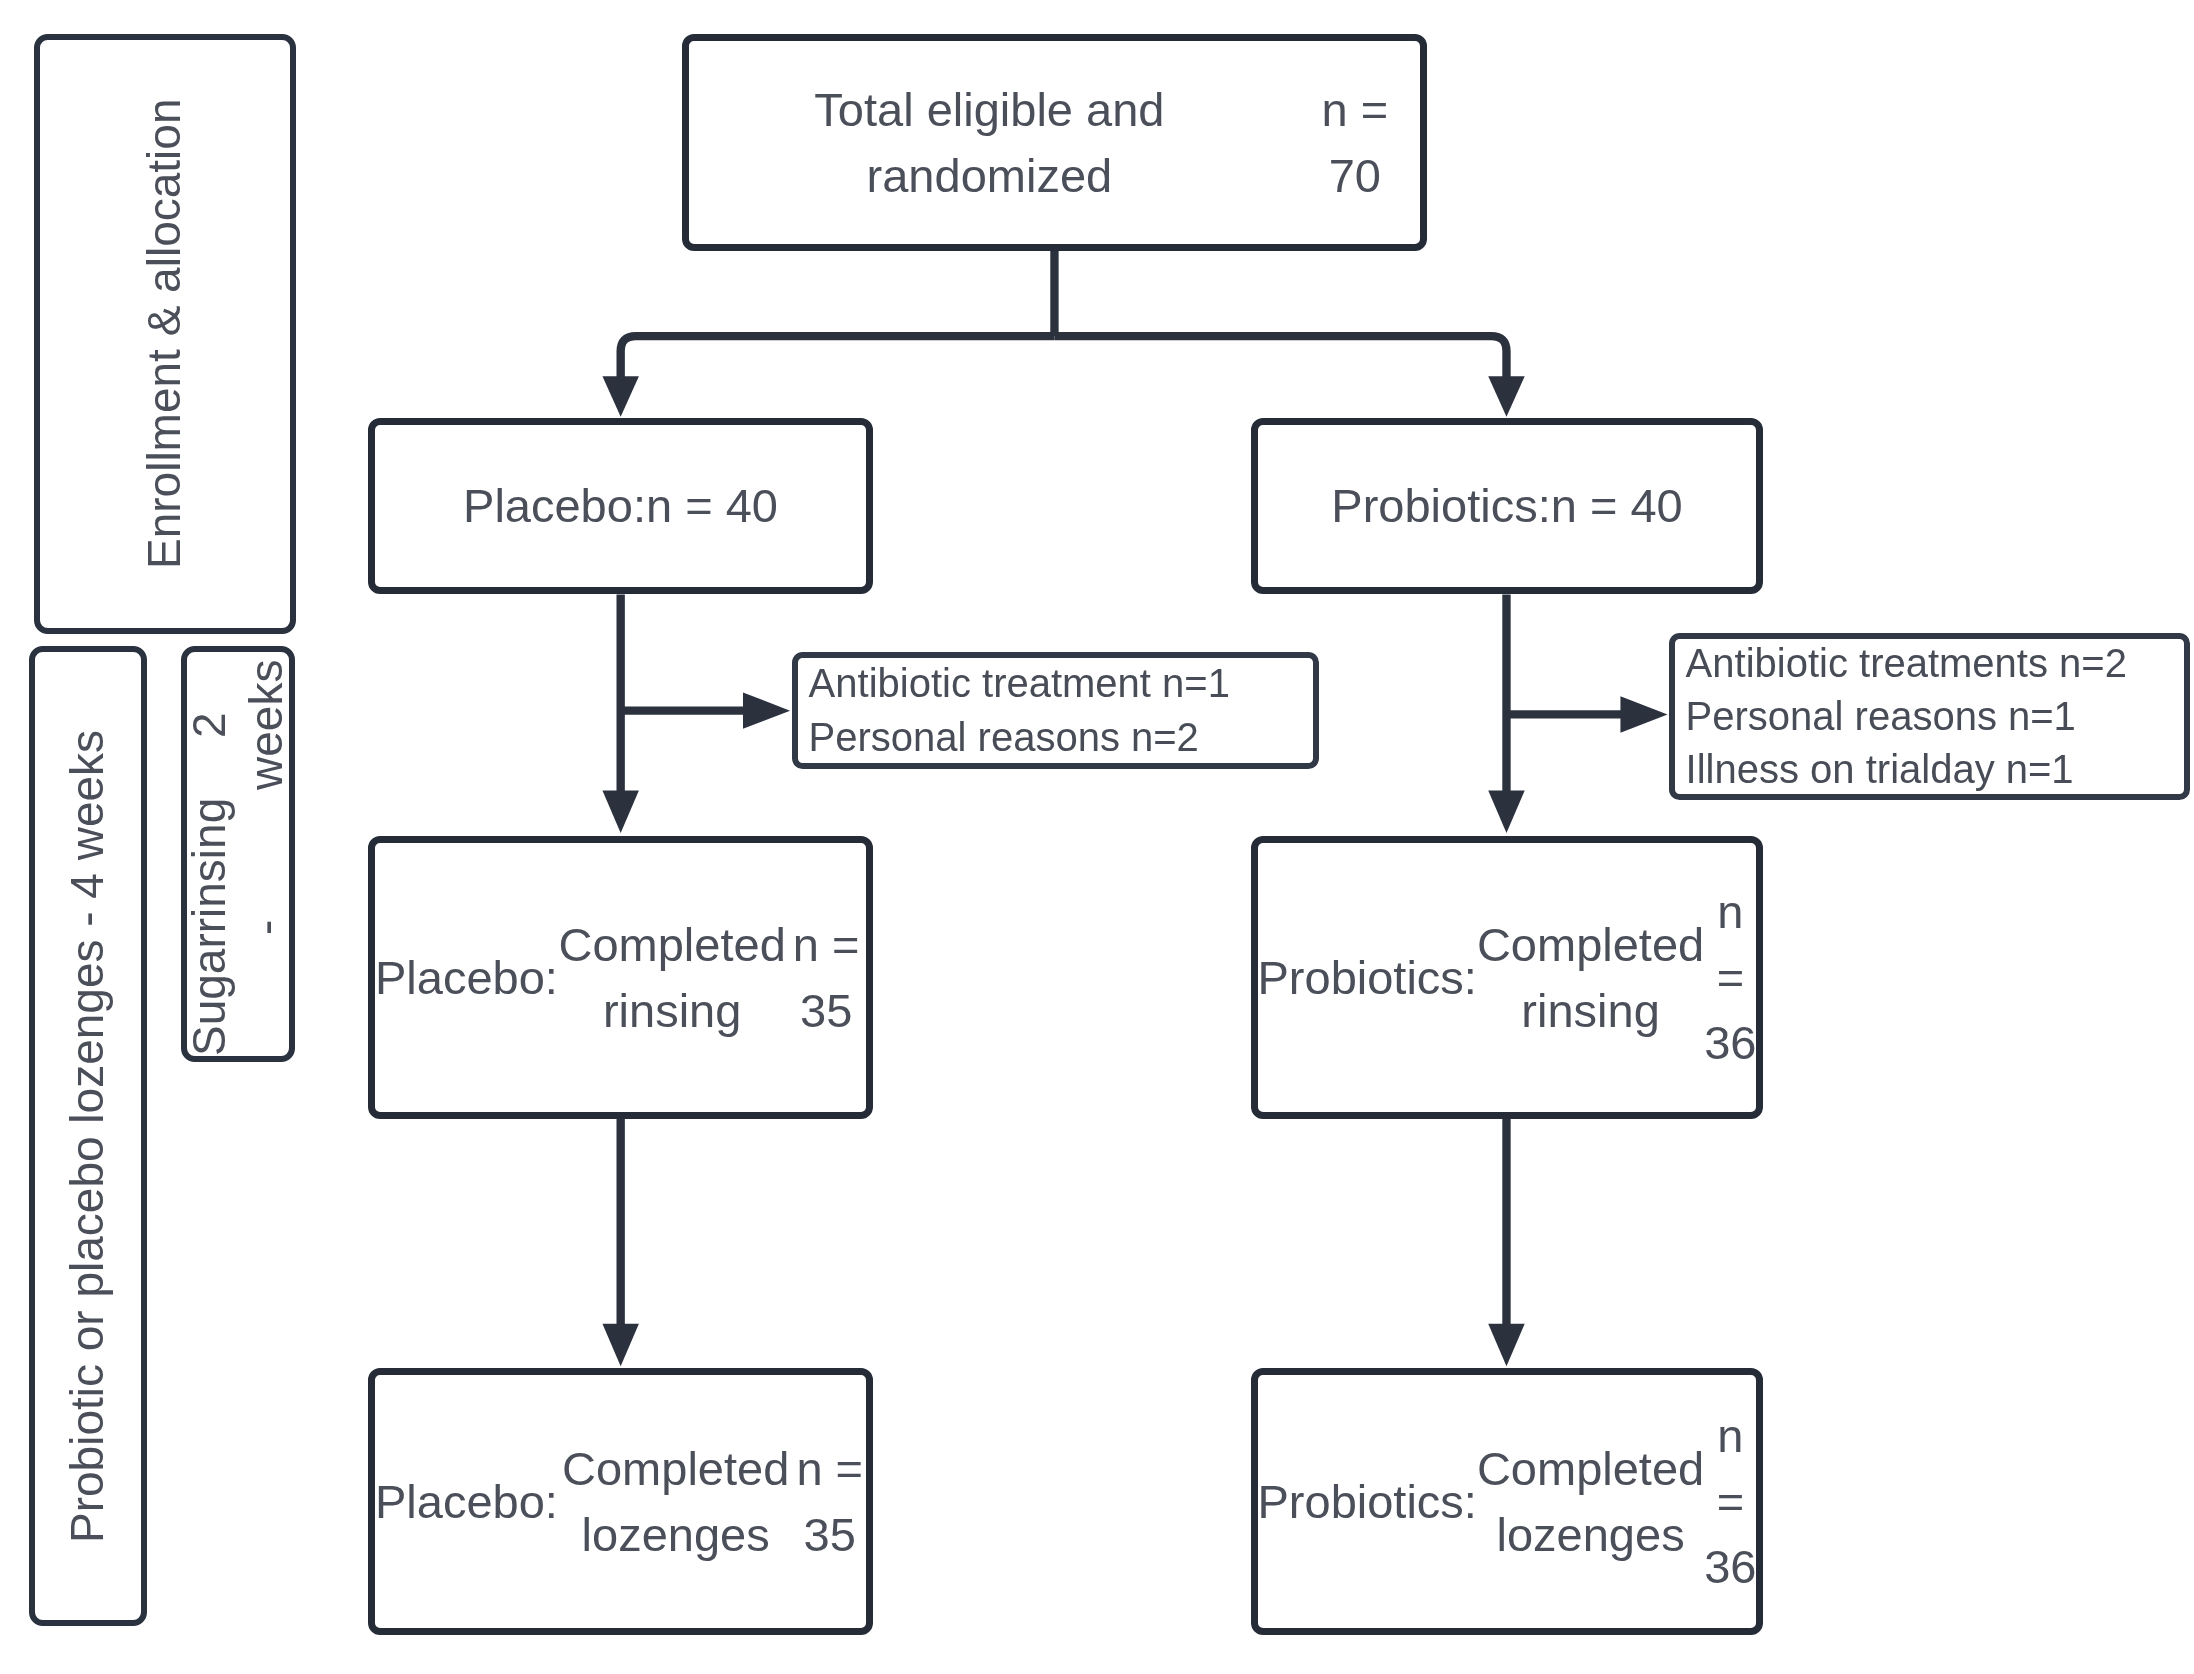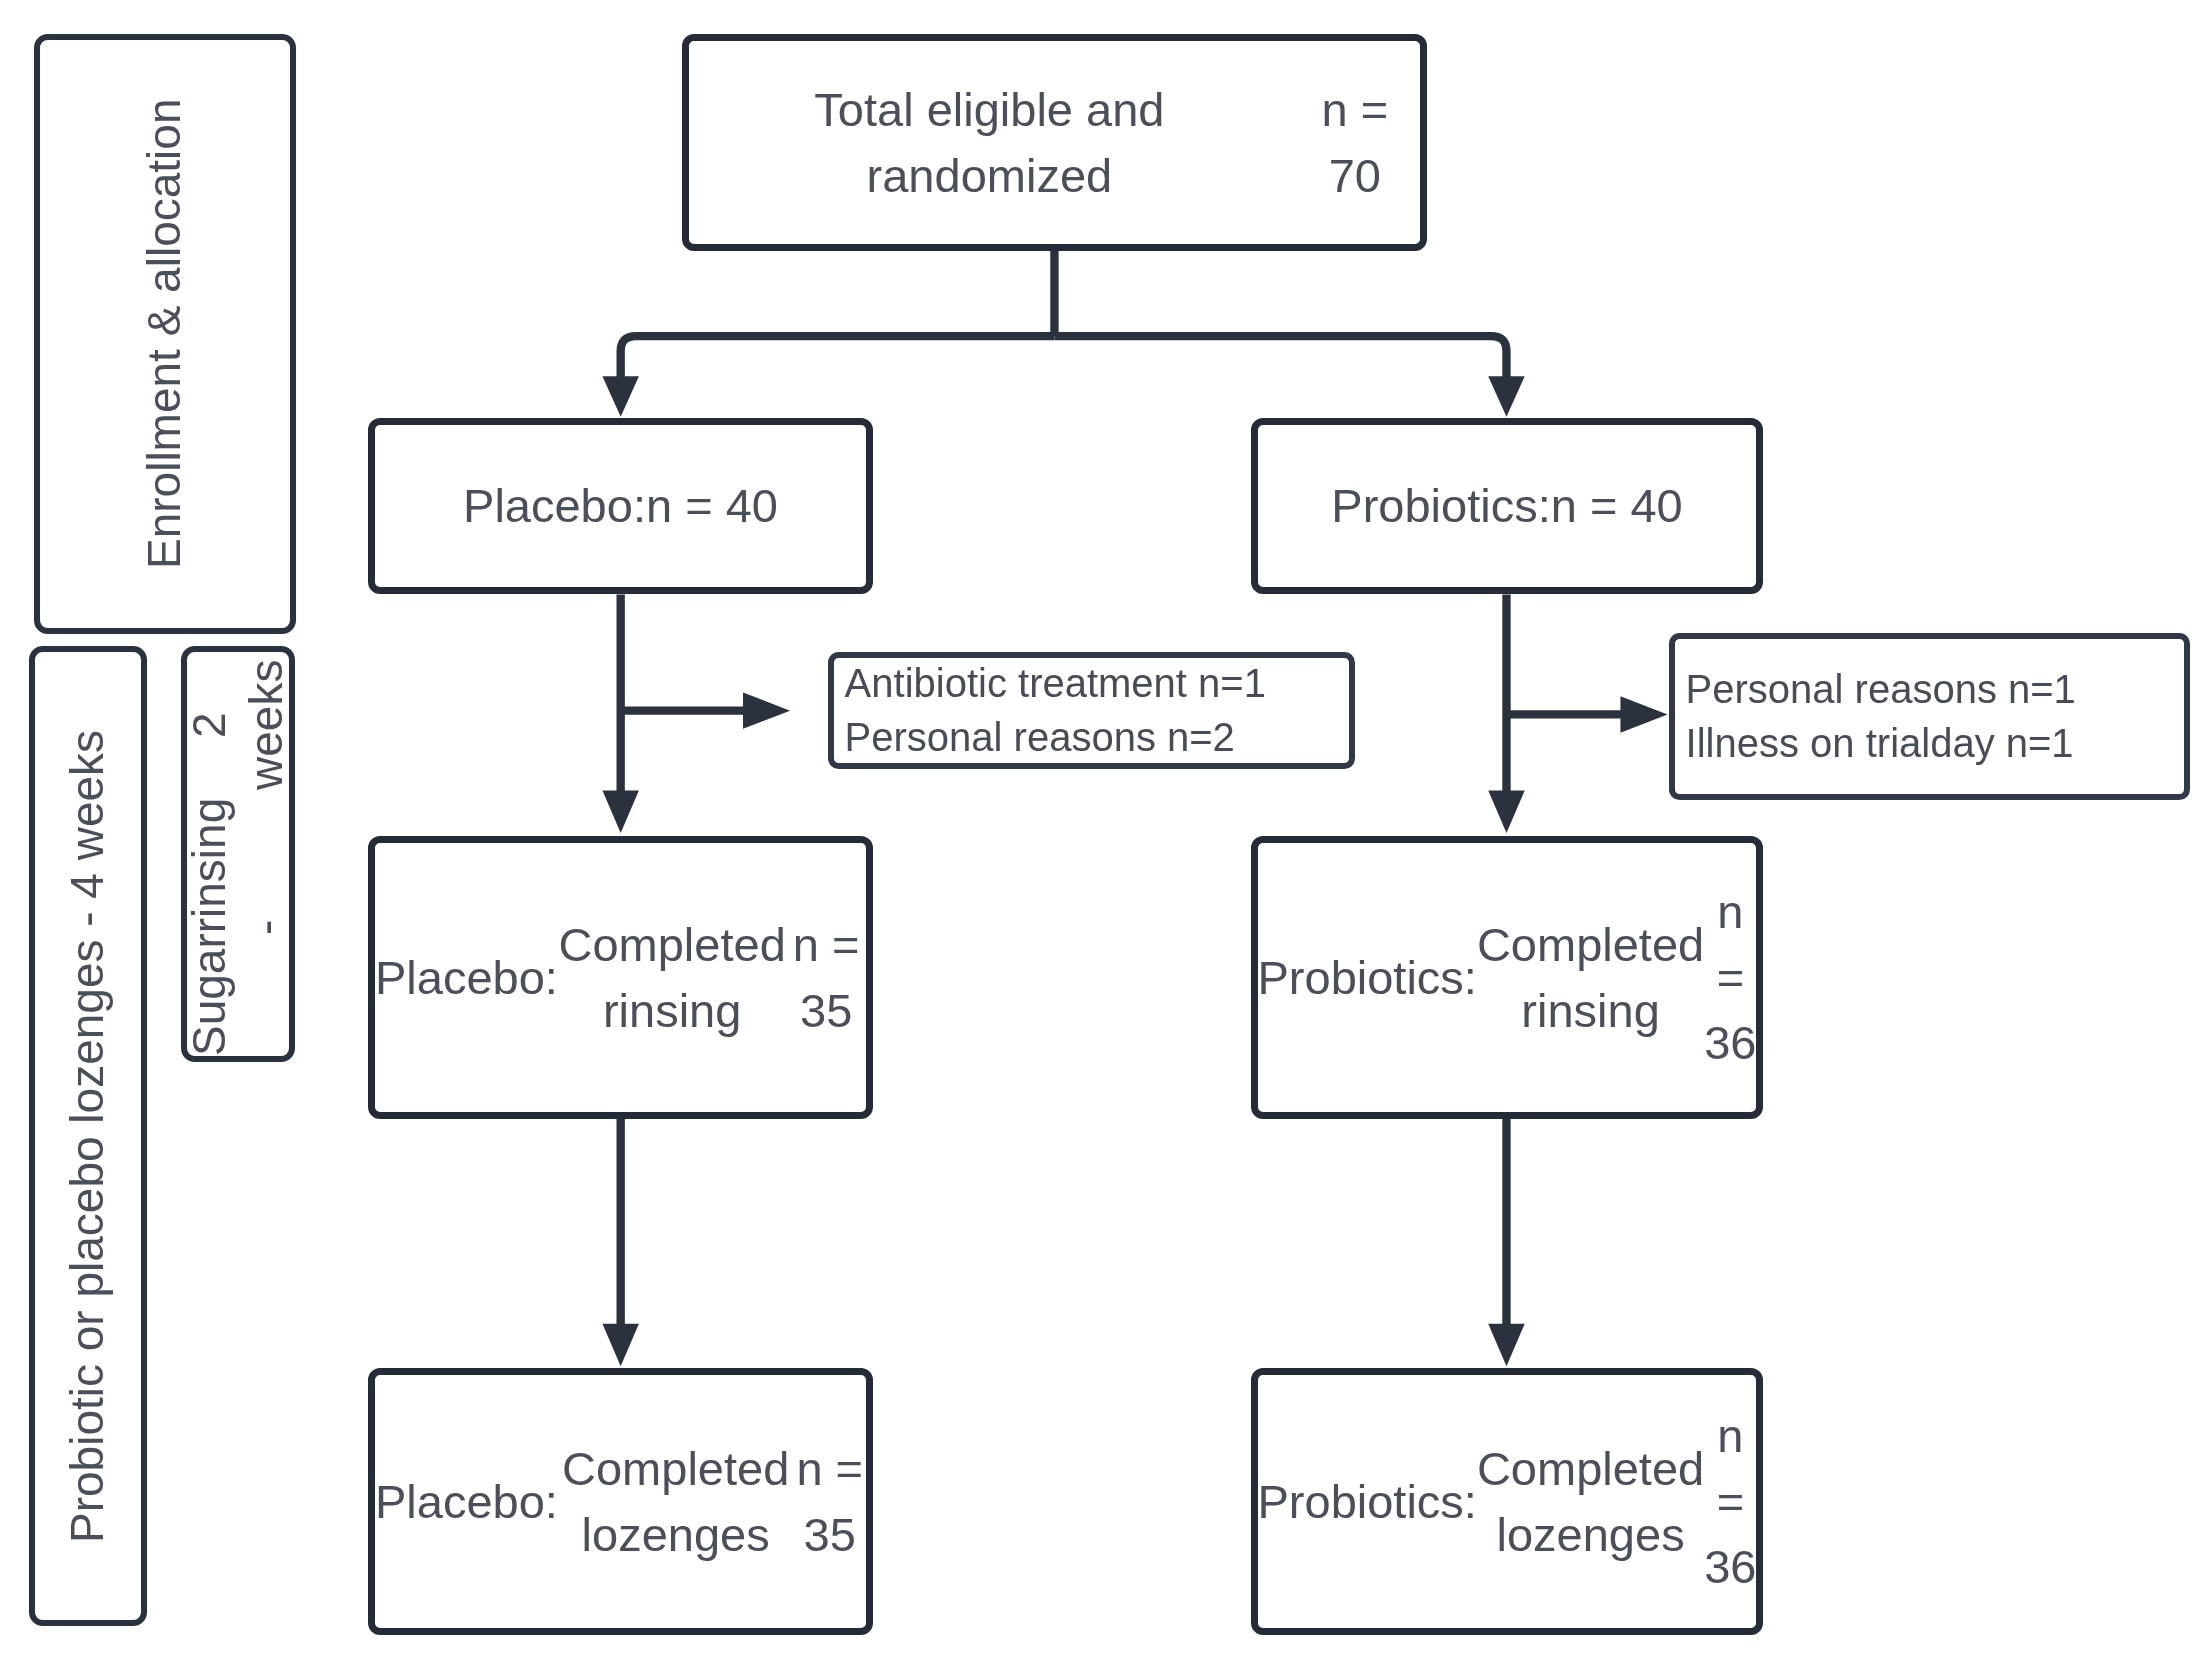--- a/index.html
+++ b/index.html
@@ -87,21 +87,21 @@
   
   .box-total            { left: 682px;  top: 34px;   width: 745px; height: 217px; }
   .box-placebo-alloc    { left: 368px;  top: 418px;  width: 505px; height: 176px; }
   .box-probiotics-alloc { left: 1251px; top: 418px;  width: 512px; height: 176px; }
   .box-placebo-rinse    { left: 368px;  top: 836px; width: 505px; height: 283px; }
   .box-probiotics-rinse { left: 1251px; top: 836px; width: 512px; height: 283px; }
   .box-placebo-loz      { left: 368px;  top: 1368px; width: 505px; height: 267px; }
   .box-probiotics-loz   { left: 1251px; top: 1368px; width: 512px; height: 267px; }
 
   
-  .excl-placebo    { left: 792px; top: 652px; width: 527px; height: 117px; margin-left: 36px; }
+  .excl-placebo    { left: 792px; top: 652px; width: 527px; height: 117px; }
   .excl-probiotics { left: 1669px; top: 633px; width: 521px; height: 167px; }
 </style>
 </head>
 <body>
 
 <div class="canvas">
 
   <svg class="connector-layer" viewBox="0 0 2888 2204">
     <path class="connector" d="M1388 328 L1388 442"></path>
     <path class="connector" d="M1388 442 L837 442 Q817 442 817 462 L817 498"></path>
@@ -150,20 +150,21 @@
     <div>Probiotics:</div>
     <div>n = 40</div>
   </div>
 
   <div class="excl excl-placebo">
     <div>Antibiotic treatment n=1</div>
     <div>Personal reasons n=2</div>
   </div>
 
   <div class="excl excl-probiotics">
+    <div>Antibiotic treatments n=2</div>
     <div>Personal reasons n=1</div>
     <div>Illness on trialday n=1</div>
   </div>
 
   <div class="node box-placebo-rinse">
     <div>Placebo:</div>
     <div>Completed rinsing</div>
     <div>n = 35</div>
   </div>
 

